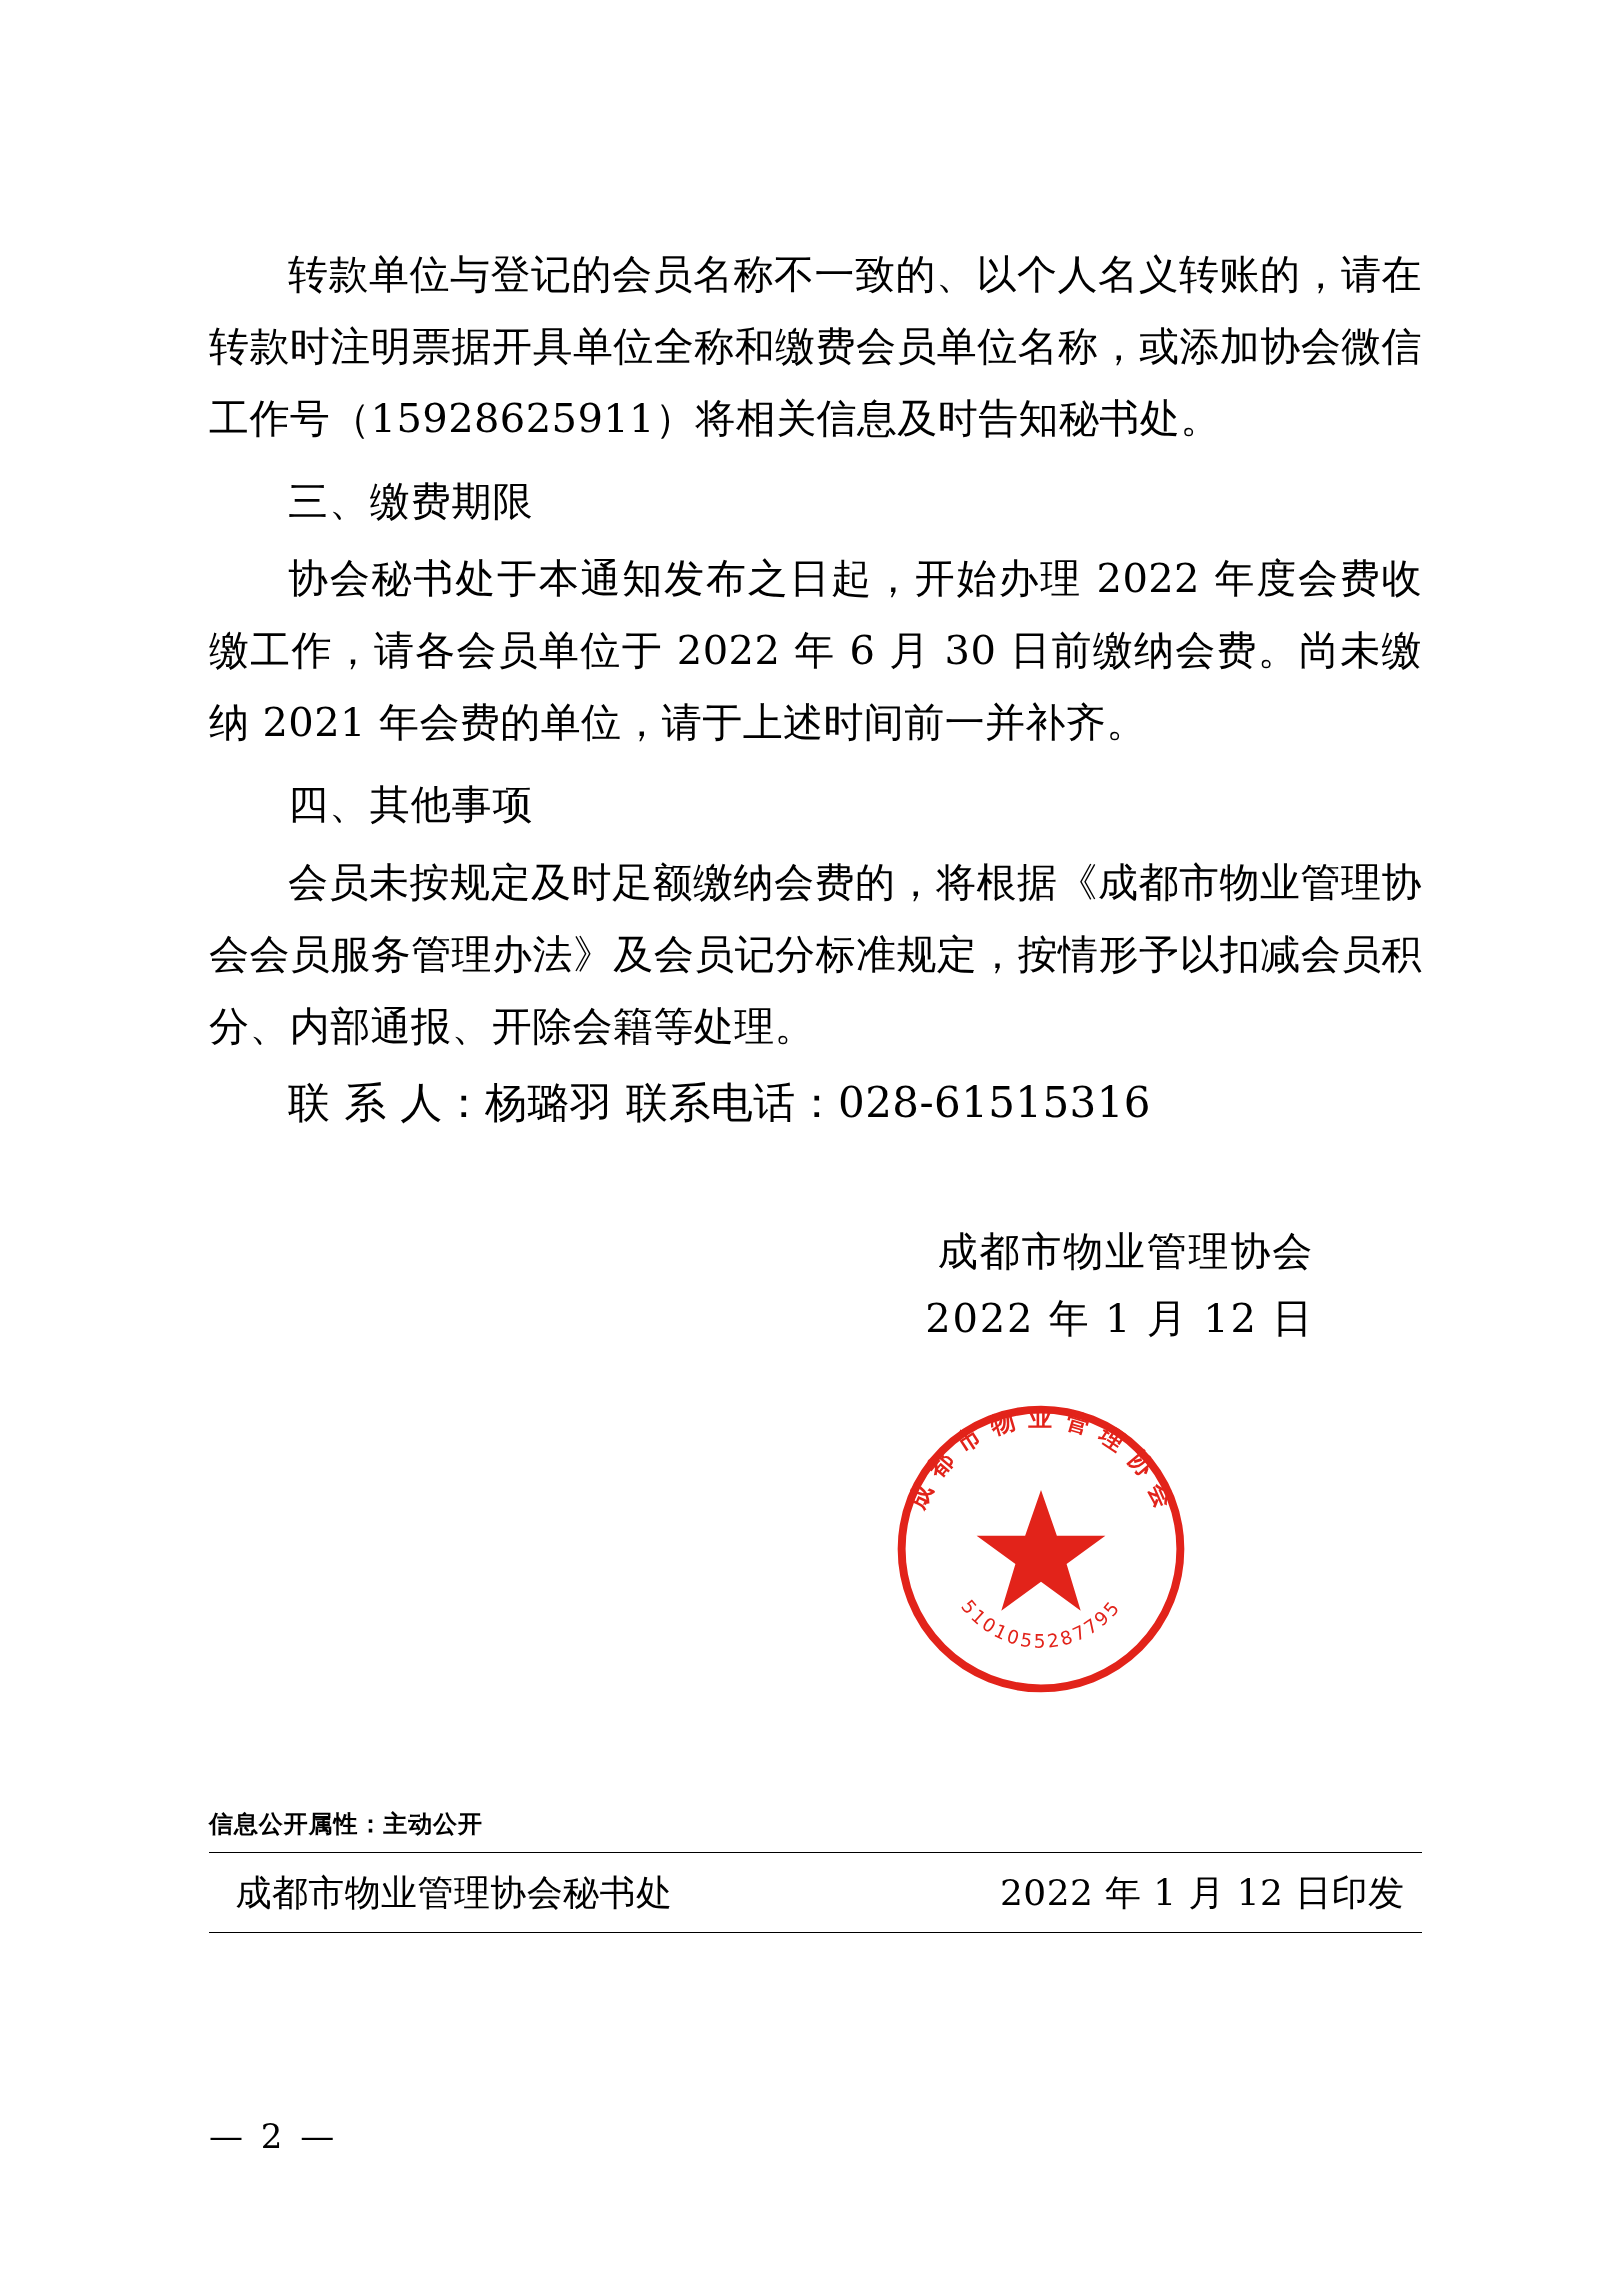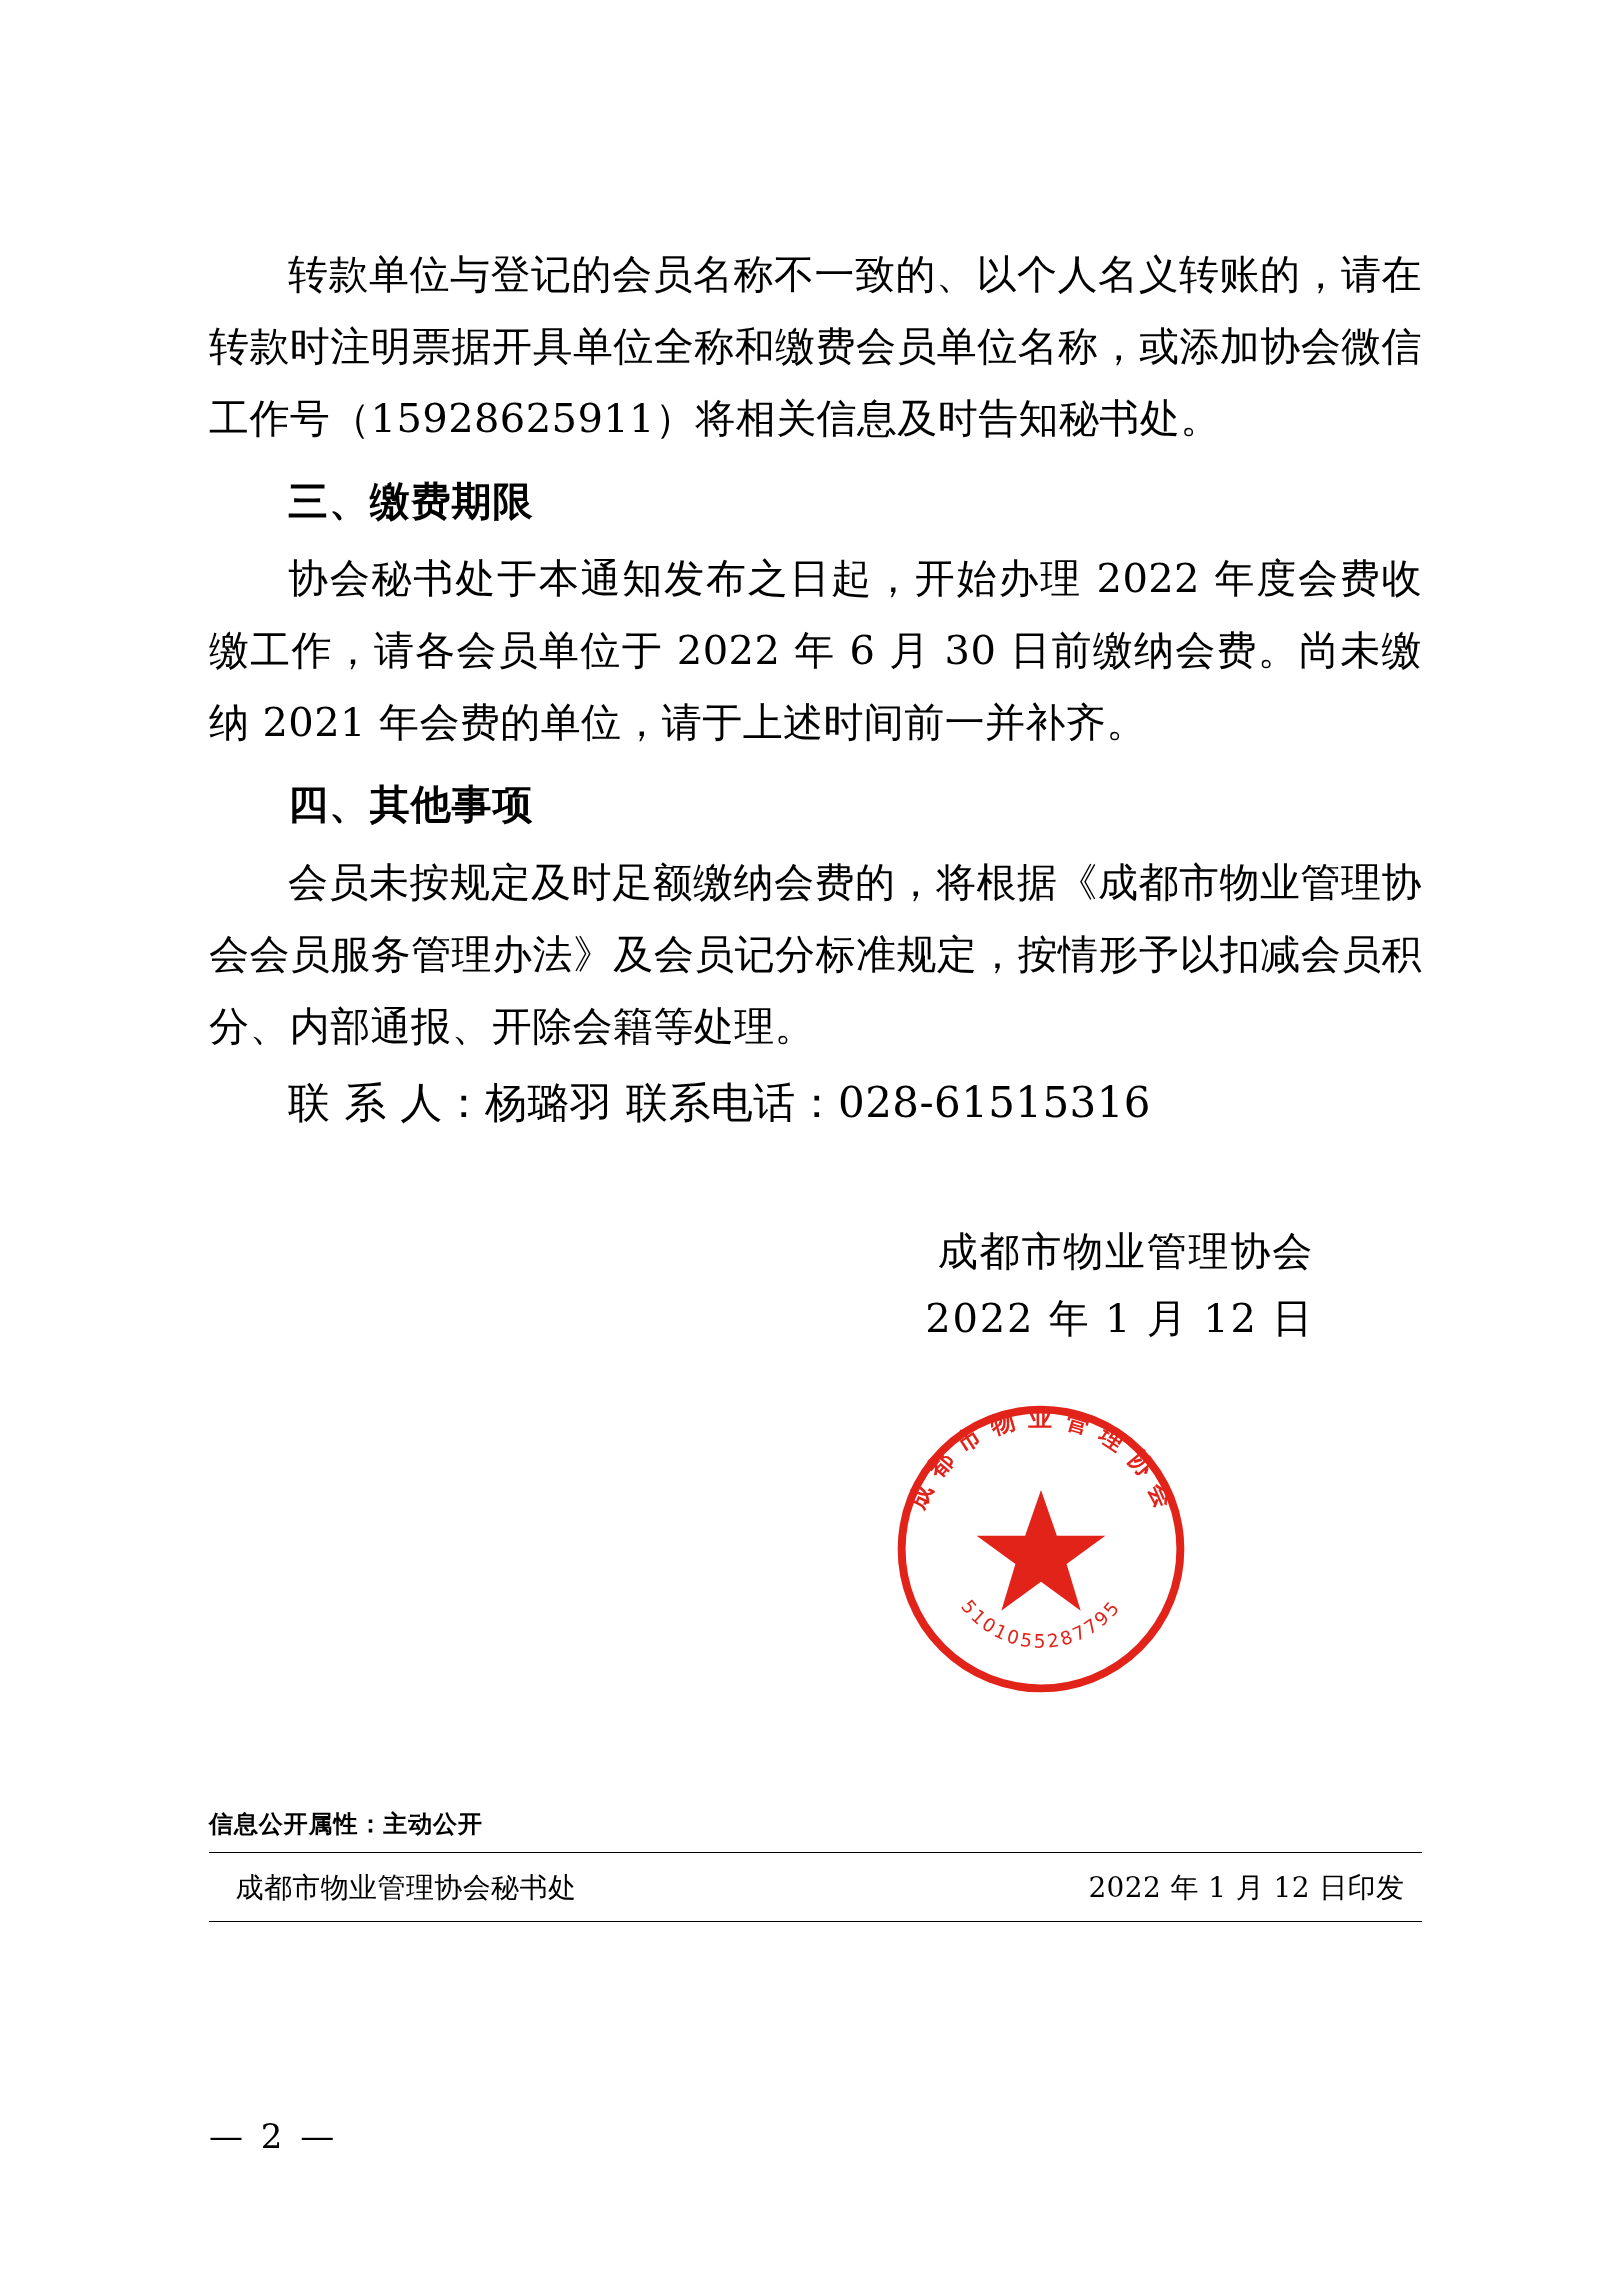--- a/index.html
+++ b/index.html
@@ -34,21 +34,21 @@
     text-align: justify;
     text-justify: inter-ideograph;
     text-indent: 79px;
     letter-spacing: 0.4px;
     font-family: "DejaVu Serif", "Liberation Serif", serif;
   }
   h2.section-heading {
     margin: 10.6px 0 5.3px 0;
     font-size: 40px;
     line-height: 72px;
-    font-weight: bold;
+    font-weight: normal;
     text-indent: 79px;
     letter-spacing: 0.9px;
     font-family: "DejaVu Sans", "Liberation Sans", sans-serif;
   }
   p.contact-line {
     margin: 5.3px 0 0 0;
     font-size: 42px;
     line-height: 72px;
     text-indent: 79px;
     letter-spacing: 0.4px;
@@ -98,21 +98,21 @@
   }
   .rule {
     border: none;
     border-top: 1.8px solid #000;
     margin: 0;
   }
   .issuer-row {
     display: flex;
     justify-content: space-between;
     align-items: center;
-    font-size: 28px;
+    font-size: 36px;
     padding: 16px 17.6px 14px 26.5px;
     letter-spacing: 0.4px;
   }
   .page-number {
     position: absolute;
     left: 205px;
     top: 2116px;
     font-size: 34px;
     letter-spacing: 3.5px;
   }

